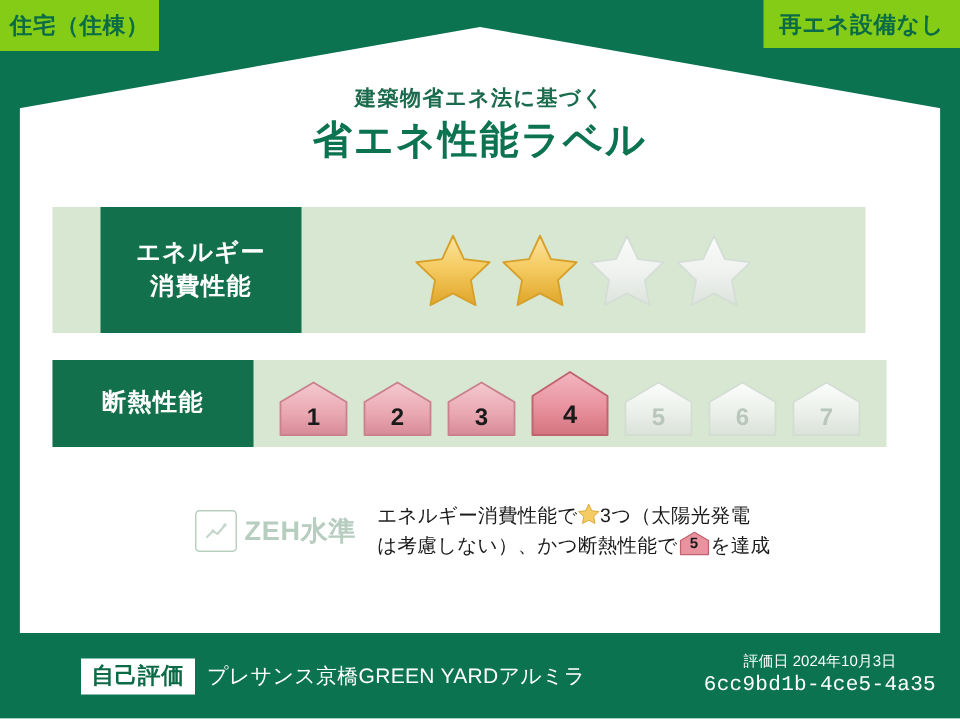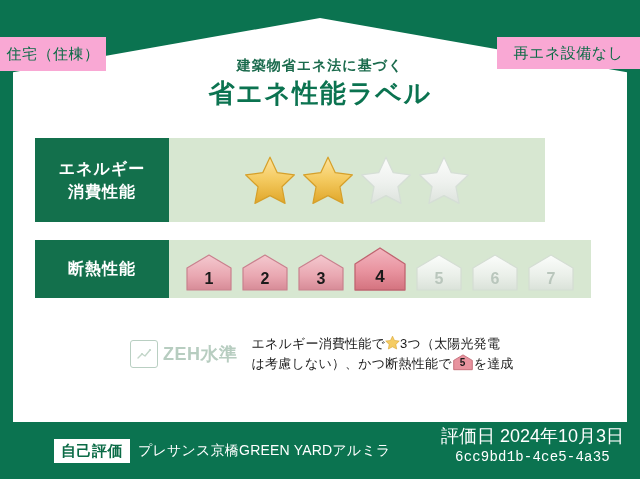--- a/index.html
+++ b/index.html
@@ -30,41 +30,40 @@
     top: 18px;
     width: 614px;
     height: 404px;
     background: #ffffff;
     clip-path: polygon(0% 13.4%, 50% 0%, 100% 13.4%, 100% 100%, 0% 100%);
   }
 
   
   .tag {
     position: absolute;
-    background: #f9a8d4;
+    background: #84cc16;
     color: #0b6b46;
-    font-weight: normal;
+    font-weight: bold;
     letter-spacing: 0.5px;
     display: flex;
     align-items: center;
     justify-content: center;
     z-index: 5;
-    margin-top: 37px;
   }
   .tag-left {
     left: 0px;
     top: 0px;
     width: 106px;
     height: 34px;
     font-size: 15px;
   }
   .tag-right {
     right: 0px;
     top: 0px;
-    width: 143px;
+    width: 131px;
     height: 32px;
     font-size: 15px;
   }
 
   
   .heading-wrap {
     position: absolute;
     left: 0;
     top: 58px;
     width: 640px;
@@ -88,21 +87,21 @@
   }
 
   
   .row {
     position: absolute;
     display: flex;
     align-items: stretch;
     background: #d7e7d1;
     z-index: 4;
   }
-  .row-energy { left: 35px; top: 138px; width: 510px; height: 84px; }
+  .row-energy { left: 35px; top: 138px; width: 510px; height: 84px; padding-left: 32px; }
   .row-insul  { left: 35px; top: 240px; width: 556px; height: 58px; }
 
   .row-label {
     width: 134px;
     flex: 0 0 134px;
     background: #13704c;
     color: #ffffff;
     font-weight: bold;
     font-size: 16px;
     line-height: 1.45;
@@ -229,21 +228,21 @@
     letter-spacing: 0.2px;
   }
   .footer-right {
     position: absolute;
     right: 16px;
     bottom: 14px;
     text-align: center;
     color: #ffffff;
     z-index: 6;
   }
-  .eval-date { font-size: 18px; line-height: 1.3; margin-top: 36px; }
+  .eval-date { font-size: 10px; line-height: 1.3; margin-top: 36px; }
   .eval-id {
     font-size: 14px;
     font-family: "Liberation Mono", "DejaVu Sans Mono", monospace;
     letter-spacing: 0.2px;
     margin-top: 1px;
   }
 </style>
 </head>
 <body>
 

